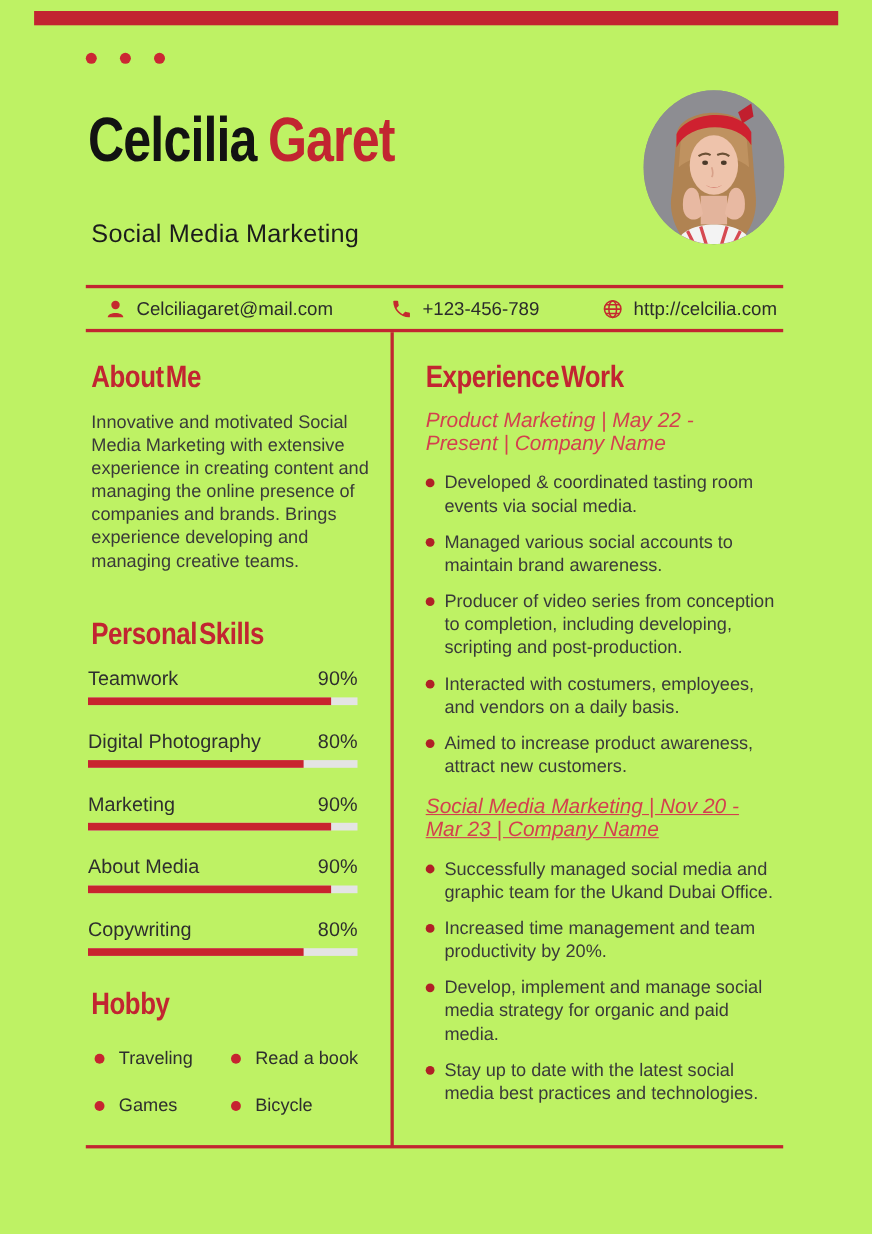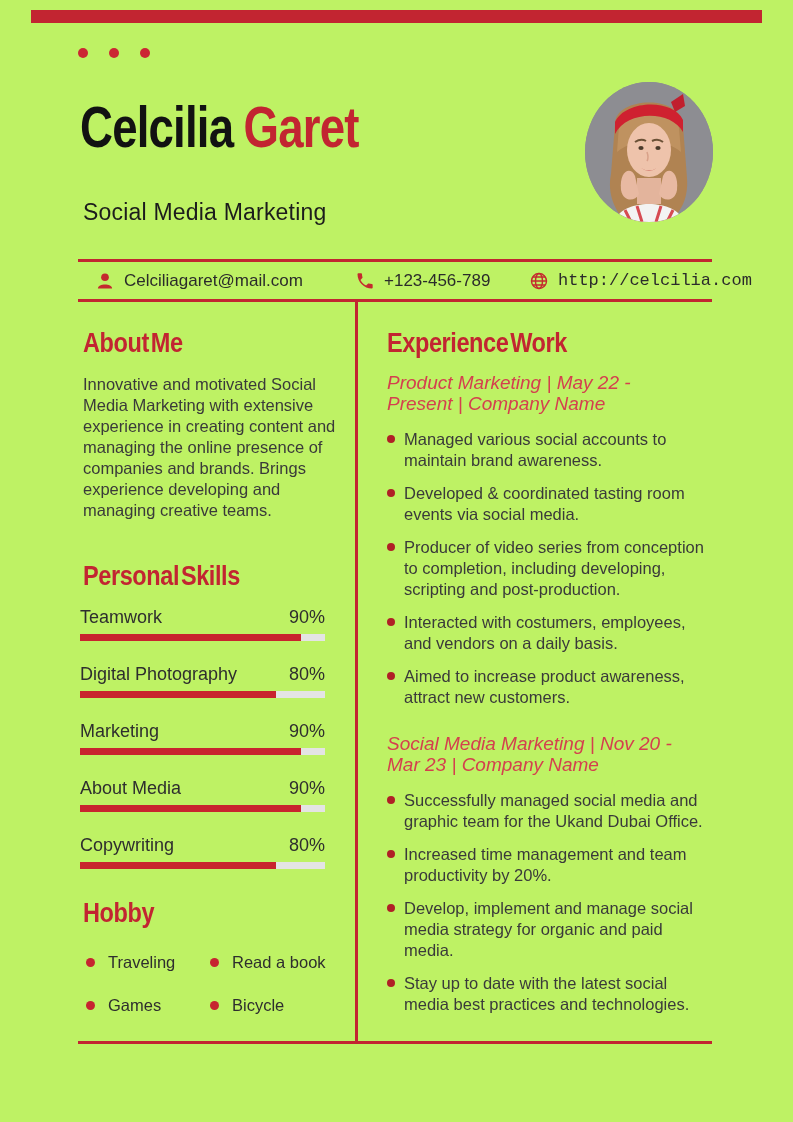--- a/index.html
+++ b/index.html
@@ -28,21 +28,21 @@
   .photo{position:absolute;left:585px;top:82px;width:128px;height:140px;border-radius:50%;overflow:hidden;background:#8d8d92;}
   .photo svg{display:block;width:100%;height:100%;}
 
   
   .contact-line{position:absolute;left:78px;width:634px;height:3px;background:var(--accent);}
   .line-top{top:259px;} .line-bottom{top:299px;}
   .contact{position:absolute;left:78px;top:262px;width:634px;height:37px;display:flex;align-items:center;}
   .contact-item{display:flex;align-items:center;gap:9px;font-size:17px;color:#2b2b2b;}
   .ci-email{position:absolute;left:17px;}
   .ci-phone{position:absolute;left:277px;}
-  .ci-web{position:absolute;left:451px;font-family:Liberation Mono, monospace;}
+  .ci-web{position:absolute;left:469px;}
   .cicon{width:20px;height:20px;flex:0 0 auto;}
 
   
   .v-divider{position:absolute;left:355px;top:302px;width:3px;height:740px;background:var(--accent);}
   .bottom-line{position:absolute;left:78px;top:1041px;width:634px;height:3px;background:var(--accent);}
 
   
   .h2red{font-size:28px;font-weight:800;color:var(--accent);letter-spacing:-.5px;word-spacing:-5px;transform:scaleX(.84);transform-origin:left top;white-space:nowrap;}
 
   
@@ -56,21 +56,21 @@
   .bar-fill{height:100%;background:#c8242e;}
   .hobby-h{position:absolute;left:83px;top:897px;}
   .hobby-grid{position:absolute;left:86px;top:953px;width:260px;display:grid;grid-template-columns:124px 1fr;row-gap:24px;}
   .hobby-item{display:flex;align-items:center;gap:13px;font-size:16.5px;color:var(--ink);text-align:right;}
   .hdot{width:9px;height:9px;border-radius:50%;background:#c62430;flex:0 0 auto;}
 
   
   .exp-h{position:absolute;left:387px;top:327px;}
   .exp-body{position:absolute;left:387px;top:372px;width:325px;}
   .job-title{font-size:19px;font-style:italic;color:var(--title-red);line-height:21px;width:305px;margin-bottom:15px;}
-  .job2-title{margin-top:25px;}
+  .job2-title{margin-top:15px;text-decoration:underline;}
   .bullet{display:flex;gap:9px;margin-bottom:12px;}
   .bdot{width:8px;height:8px;border-radius:50%;background:var(--dot-red);flex:0 0 auto;margin-top:6px;}
   .btext{font-size:16.5px;line-height:21px;color:var(--body);width:312px;}
 </style>
 </head>
 <body>
 
 <div class="page">
 
   <div class="top-bar"></div>
@@ -215,28 +215,28 @@
       </div>
   </div>
 
   <h2 class="h2red exp-h">Experience Work</h2>
   <div class="exp-body">
 
     <div class="job-title">Product Marketing | May 22 -Present | Company Name</div>
 
     <div class="bullet">
         <span class="bdot"></span>
+        <span class="btext">Developed &amp; coordinated tasting room events via social media.</span>
+      </div>
+    <div class="bullet">
+        <span class="bdot"></span>
         <span class="btext">Managed various social accounts to maintain brand awareness.</span>
       </div>
     <div class="bullet">
         <span class="bdot"></span>
-        <span class="btext">Developed &amp; coordinated tasting room events via social media.</span>
-      </div>
-    <div class="bullet">
-        <span class="bdot"></span>
         <span class="btext">Producer of video series from conception to completion, including developing, scripting and post-production.</span>
       </div>
     <div class="bullet">
         <span class="bdot"></span>
         <span class="btext">Interacted with costumers, employees, and vendors on a daily basis.</span>
       </div>
     <div class="bullet">
         <span class="bdot"></span>
         <span class="btext">Aimed to increase product awareness, attract new customers.</span>
       </div>

